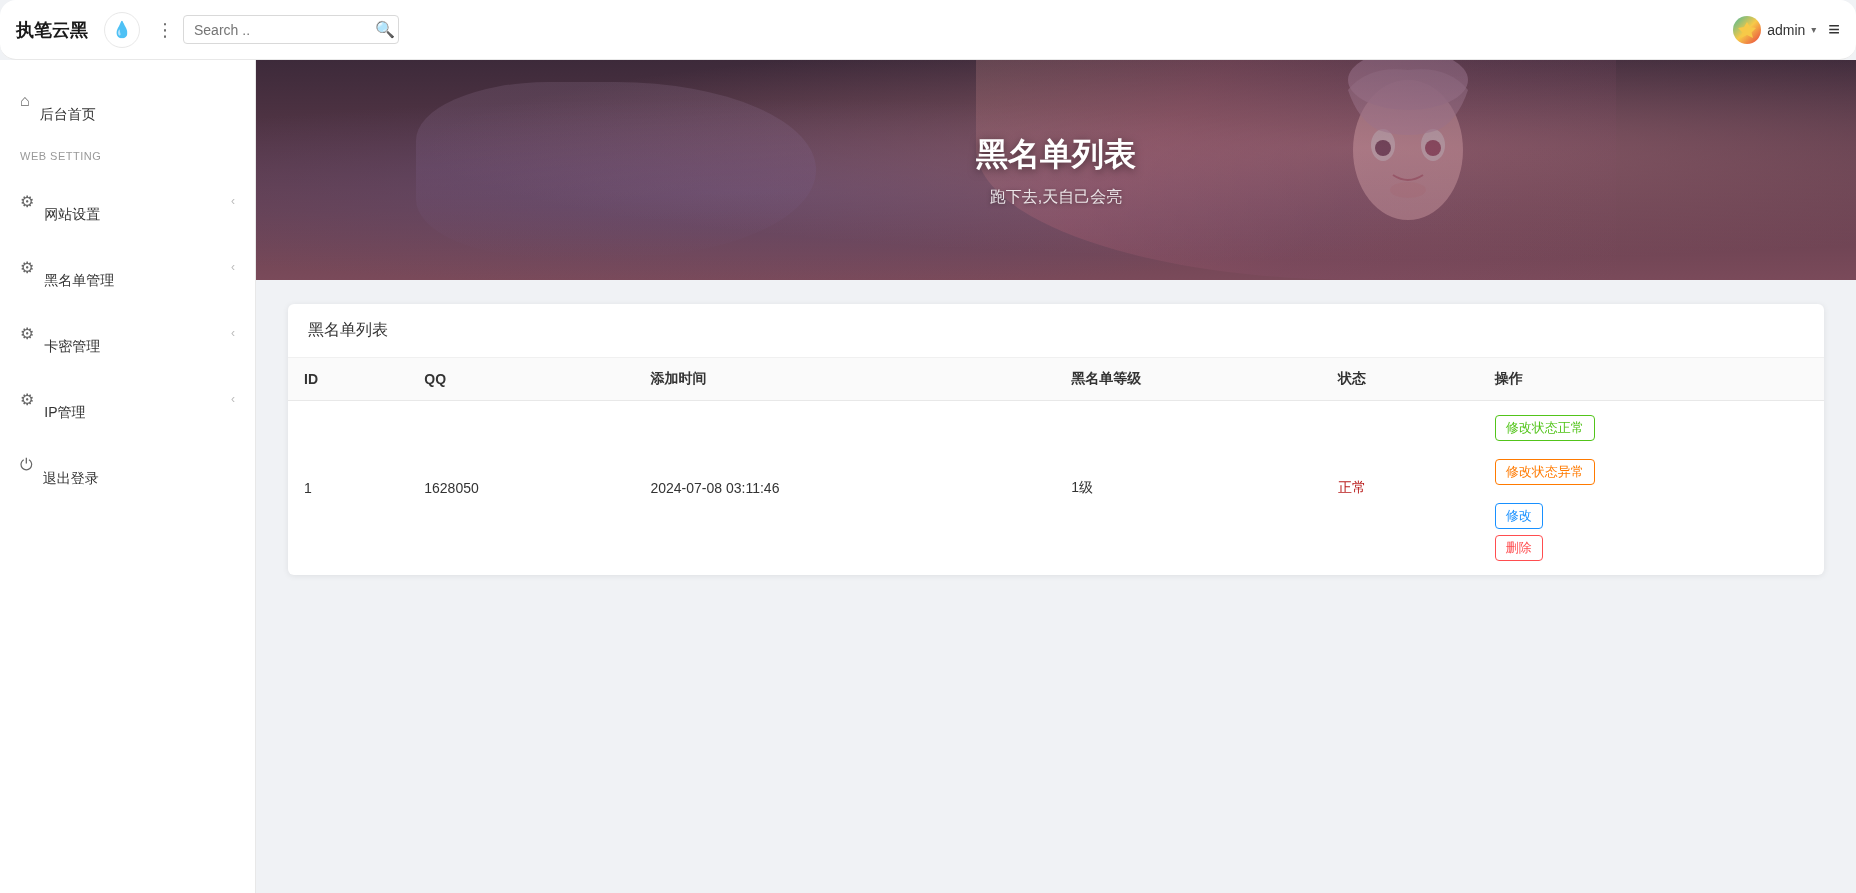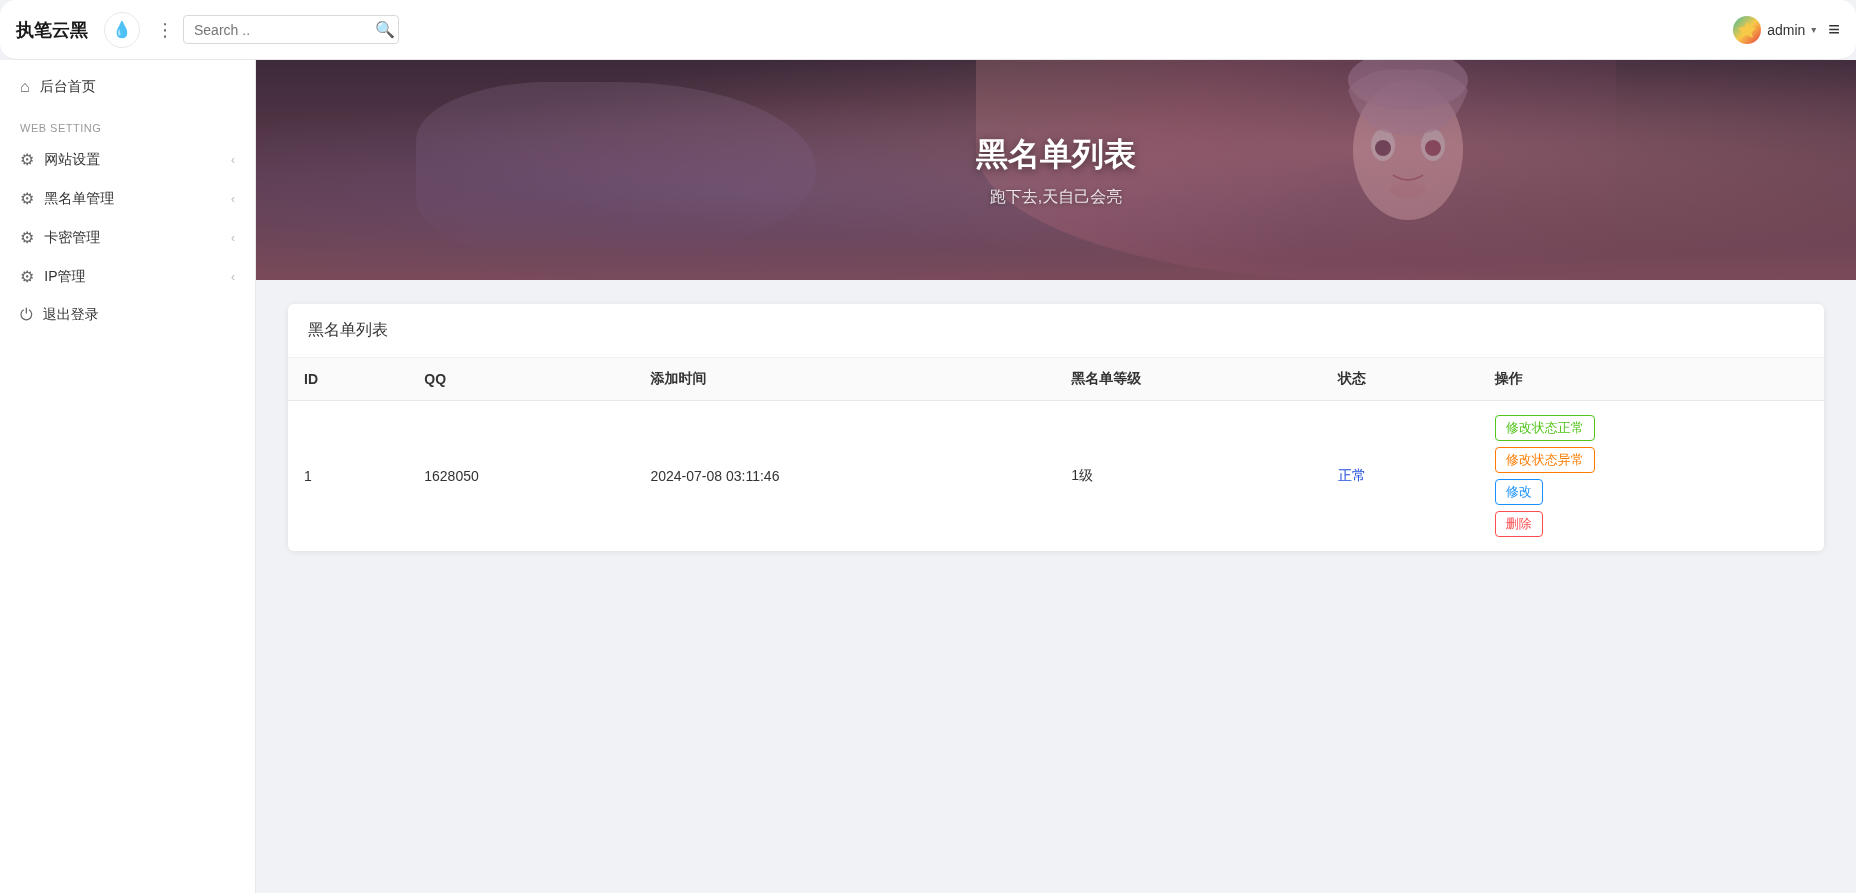--- a/index.html
+++ b/index.html
@@ -59,21 +59,21 @@
     .sidebar-section-label {
       font-size: 11px; color: #999; padding: 16px 20px 6px;
       text-transform: uppercase; letter-spacing: 0.5px;
     }
     .sidebar-item {
       display: flex; align-items: center; padding: 10px 20px;
       cursor: pointer; color: #333; font-size: 14px; gap: 10px;
       position: relative;
     }
     .sidebar-item .icon { font-size: 16px; color: #666; }
-    .sidebar-item .label { flex: 1; }
+    .sidebar-item .label { flex: 1; margin-top: 28px; }
     .sidebar-item .arrow { font-size: 12px; color: #bbb; }
 
     
     .main-content { flex: 1; overflow-y: auto; }
 
     
     .banner {
       width: 100%; height: 220px;
       background: linear-gradient(135deg, rgba(80,50,80,0.7), rgba(60,40,70,0.8));
       position: relative; overflow: hidden;
@@ -138,22 +138,22 @@
       padding: 12px 16px; text-align: left;
       font-size: 14px; font-weight: 600; color: #333;
       border-bottom: 1px solid #e8e8e8;
     }
     td {
       padding: 14px 16px; font-size: 14px; color: #333;
       border-bottom: 1px solid #f0f0f0; vertical-align: middle;
     }
     tr:last-child td { border-bottom: none; }
 
-    .status-normal { color: #1d4ed8; font-weight: 500; }
-    .action-btns { display: flex; flex-direction: column; gap: 6px; align-items: flex-start; }
+    .status-normal { color: #b91c1c; font-weight: 500; }
+    .action-btns { display: flex; flex-direction: column; gap: 18px; align-items: flex-start; }
     .btn-action {
       padding: 3px 10px; border-radius: 4px; font-size: 13px;
       border: 1px solid; cursor: pointer; background: #fff;
       white-space: nowrap;
     }
     .btn-normal { color: #52c41a; border-color: #52c41a; }
     .btn-abnormal { color: #ff7a00; border-color: #ff7a00; }
     .btn-row { display: flex; gap: 6px; flex-direction: column; }
     .btn-edit { color: #1890ff; border-color: #1890ff; }
     .btn-delete { color: #ff4d4f; border-color: #ff4d4f; }

